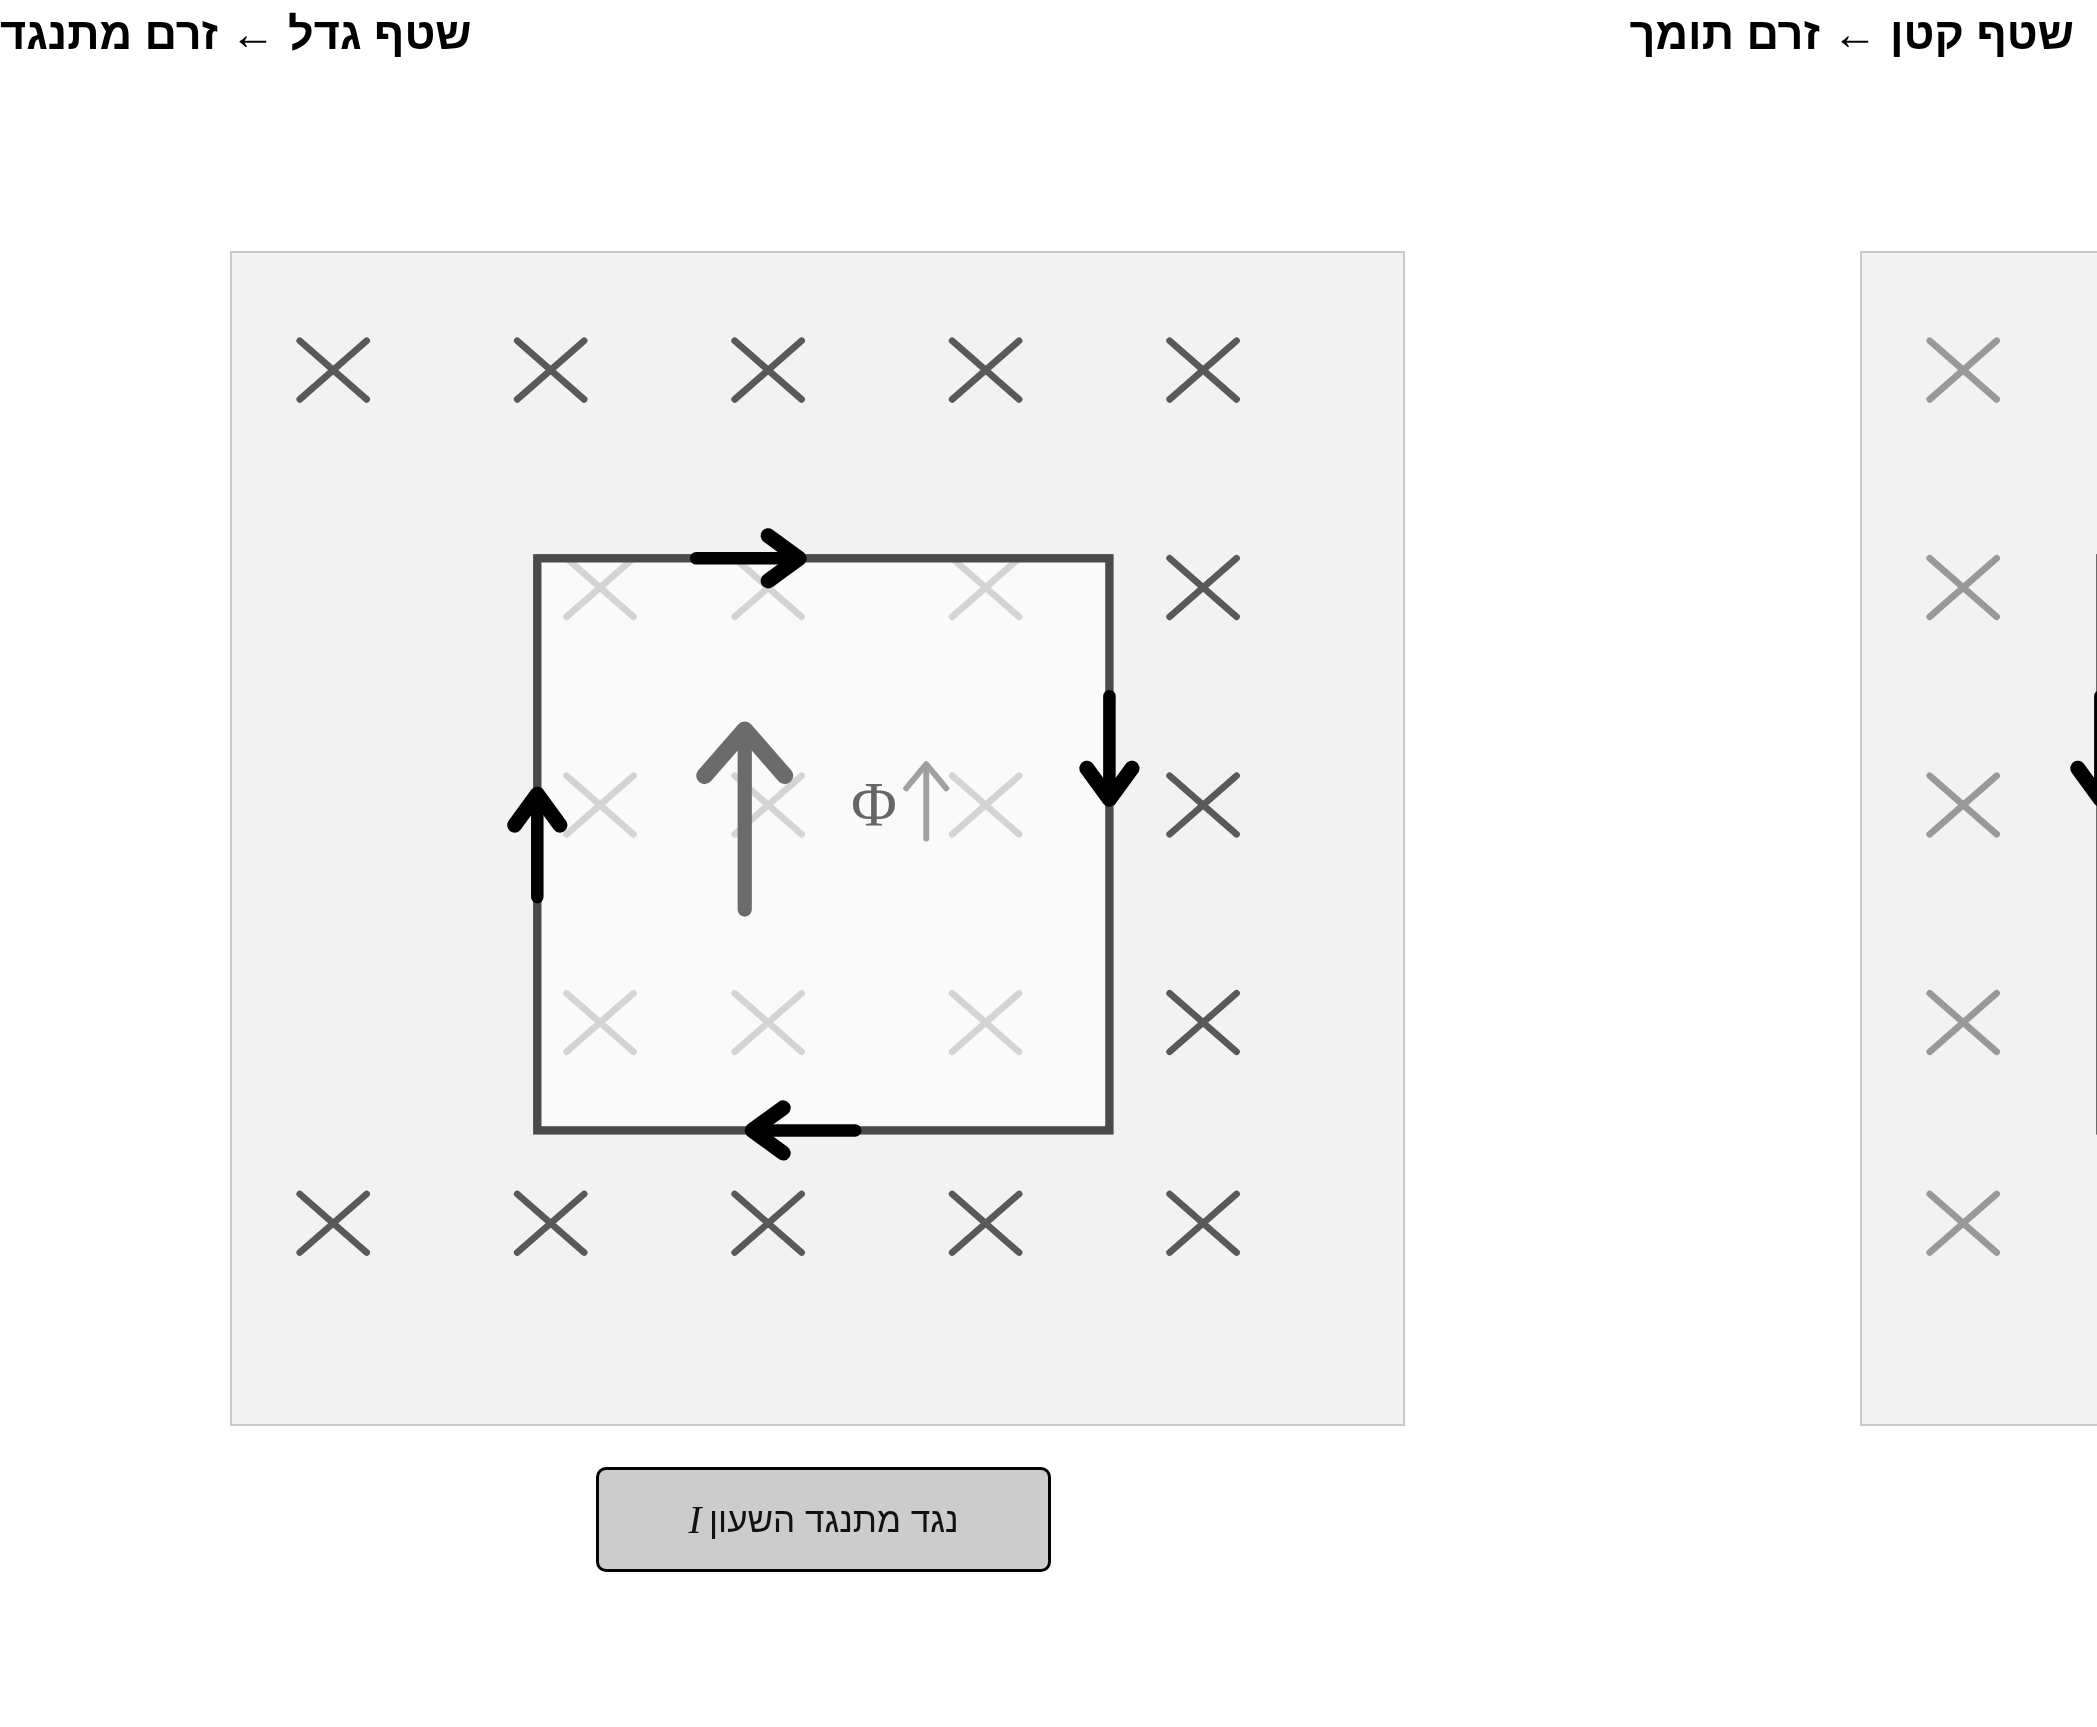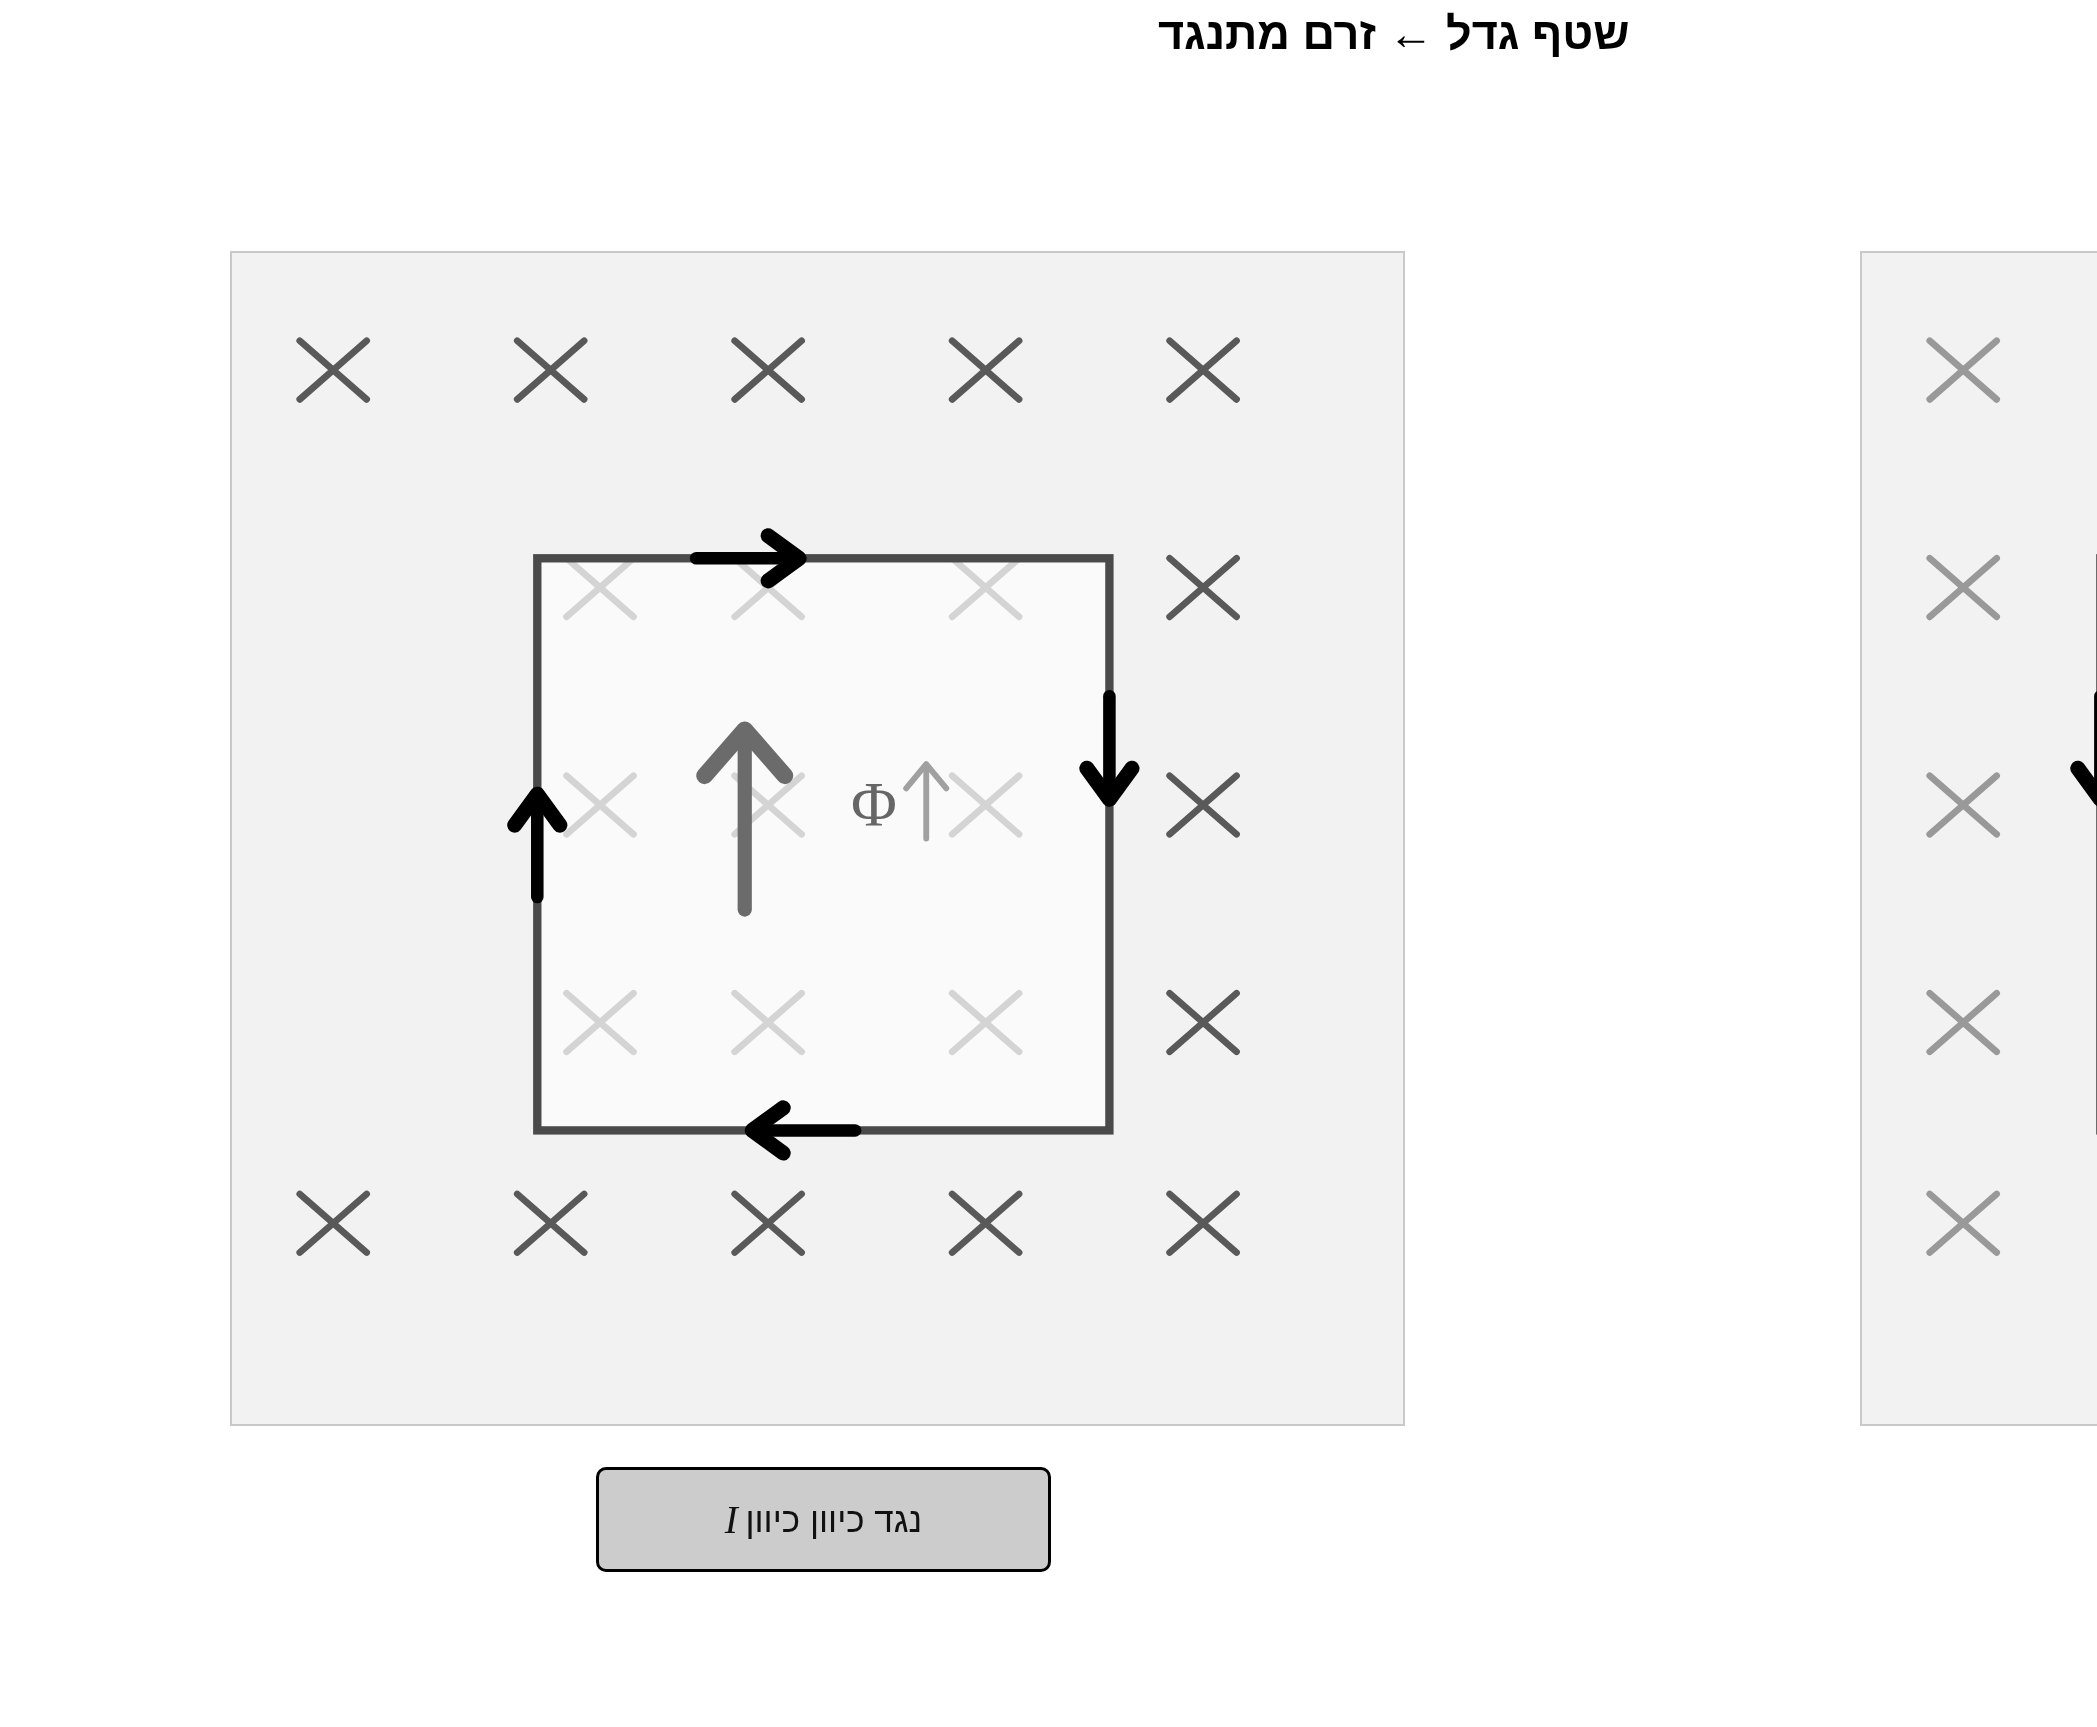--- a/index.html
+++ b/index.html
@@ -28,21 +28,21 @@
     height: 100%;
   }
 
   .panel-title {
     position: absolute;
     top: 0px;
     left: 0;
     width: 100%;
     height: 67px;
     line-height: 67px;
-    text-align: right;
+    text-align: left;
     font-size: 45px;
     font-weight: bold;
     color: #000000;
     direction: rtl;
     unicode-bidi: bidi-override;
     font-family: "Liberation Sans", sans-serif;
     white-space: nowrap;
   }
 
   .field-box {
@@ -164,21 +164,21 @@
           <path d="M1490 2098 L1260 2098"></path>
           <path d="M1318 2044 L1244 2098 L1318 2152" stroke-width="36" stroke-linejoin="round"></path>
 
           <path d="M730 1540 L730 1310"></path>
           <path d="M676 1368 L730 1294 L784 1368" stroke-width="36" stroke-linejoin="round"></path>
         </g>
       </svg>
     </div>
 
     <div class="label-chip">
-      <span>נגד כיוון כיוון</span>
+      <span>נגד מתנגד השעון</span>
       <span class="cur-sym">I</span>
     </div>
   </div>
 
   <div class="panel" id="panel-right">
 
     <div class="panel-title">שטף קטן ← זרם תומך</div>
 
     <div class="field-box">
       <svg class="field-svg" viewBox="0 0 2800 2800">

